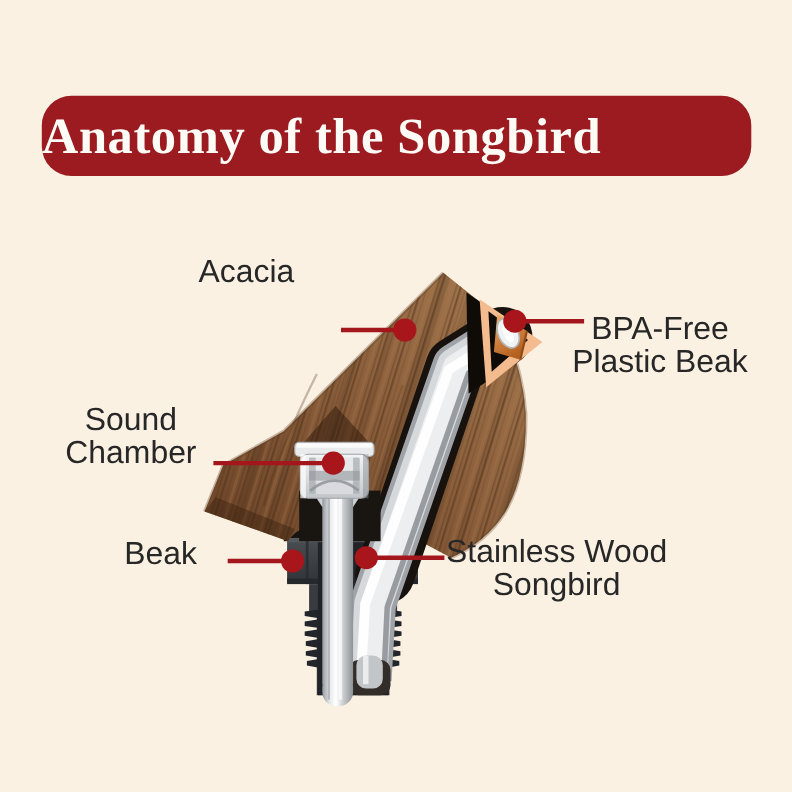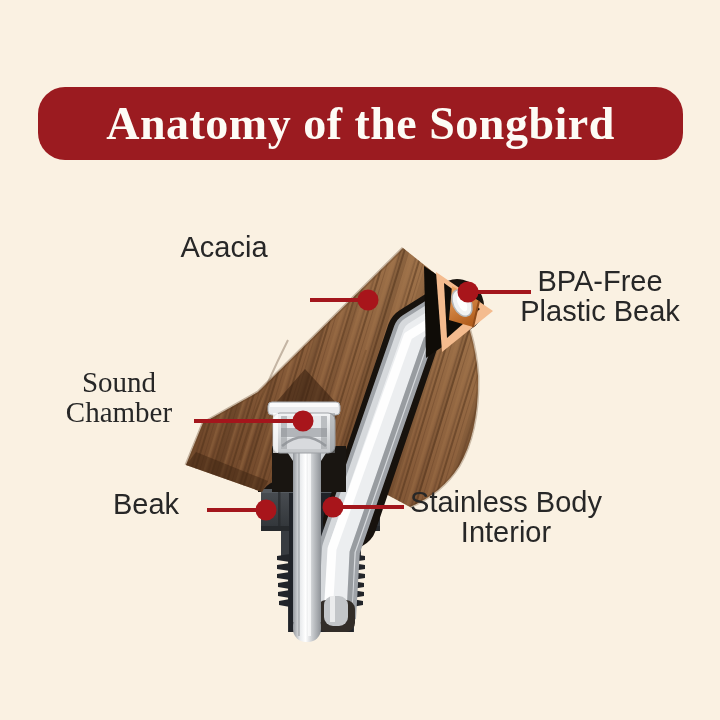--- a/index.html
+++ b/index.html
@@ -1,19 +1,19 @@
 <!DOCTYPE html>
 <html><head>
 <meta charset="utf-8">
 <style>
   html,body{margin:0;padding:0;}
   body{width:720px;height:720px;background:#FAF1E2;overflow:hidden;}
   .stage{position:relative;width:720px;height:720px;font-family:"Liberation Sans",sans-serif;}
   .banner{position:absolute;left:38px;top:87px;width:645px;height:73px;background:#9B1B20;
-          border-radius:27px;display:flex;align-items:center;justify-content:center;}
+          border-radius:27px;display:flex;align-items:center;}
   .banner-text{color:#FDFBF5;font-family:"Liberation Serif",serif;font-weight:bold;
           font-size:46px;letter-spacing:.5px;white-space:nowrap;}
   .art{position:absolute;left:0;top:0;width:720px;height:720px;}
   .label{position:absolute;transform:translateX(-50%);text-align:center;color:#272727;
          font-size:29px;line-height:30px;font-weight:500;white-space:nowrap;}
   .label.tight{line-height:31px;}
 </style>
 </head>
 <body>
 
@@ -160,29 +160,29 @@
       <circle cx="468" cy="292" r="10.5"></circle>
       <circle cx="303" cy="421" r="10.5"></circle>
       <circle cx="266" cy="510" r="10.5"></circle>
       <circle cx="333" cy="507" r="10.5"></circle>
     </g>
   </svg>
 
   <div class="label" style="left:224px;top:232px;">
     <div>Acacia</div>
   </div>
-  <div class="label" style="left:600px;top:266px;">
+  <div class="label" style="left:600px;top:284px;">
     <div>BPA-Free</div>
     <div>Plastic Beak</div>
   </div>
-  <div class="label" style="left:119px;top:367px;font-family:Liberation Serif, serif;">
+  <div class="label" style="left:119px;top:367px;">
     <div>Sound</div>
     <div>Chamber</div>
   </div>
   <div class="label tight" style="left:146px;top:489px;">
     <div>Beak</div>
   </div>
   <div class="label" style="left:506px;top:487px;">
-    <div>Stainless Body</div>
-    <div>Interior</div>
+    <div>Stainless Wood</div>
+    <div>Songbird</div>
   </div>
 
 </div>
 
 </body></html>

